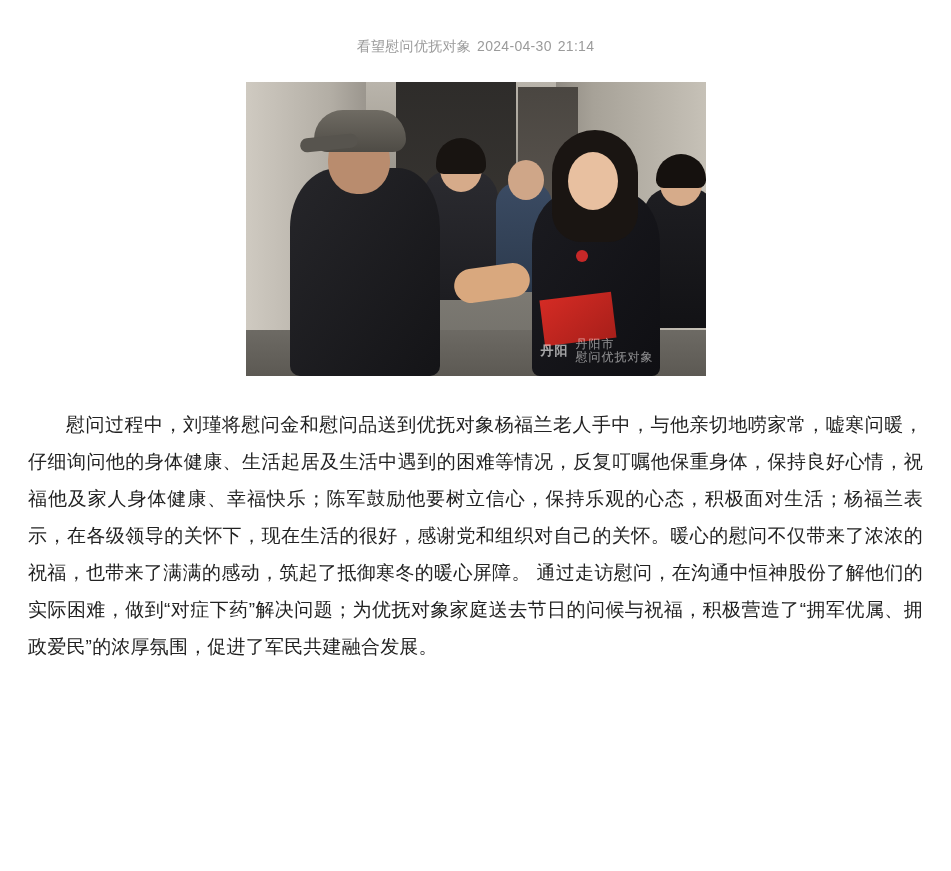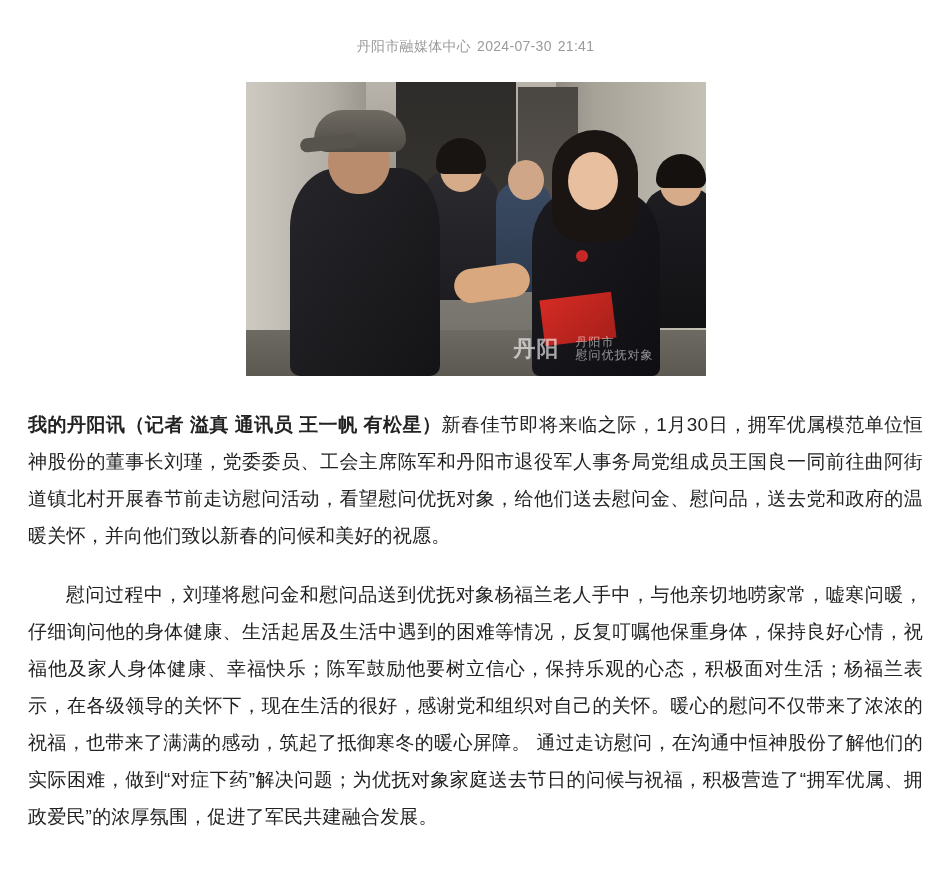--- a/index.html
+++ b/index.html
@@ -198,23 +198,23 @@
   .watermark {
     position: absolute;
     right: 52px; bottom: 12px;
     font-size: 13px;
     color: rgba(255,255,255,0.62);
     letter-spacing: 1px;
     z-index: 8;
   }
   .watermark .wm-logo {
     display: inline-block;
-    font-size: 22px;
+    font-size: 13px;
     font-weight: bold;
-    margin-right: 16px;
+    margin-right: 7px;
     vertical-align: middle;
   }
   .watermark .wm-small {
     display: inline-block;
     font-size: 12px;
     line-height: 1.1;
     vertical-align: middle;
     text-align: left;
     opacity: 0.85;
   }
@@ -238,21 +238,21 @@
     font-weight: bold;
   }
 </style>
 </head>
 <body>
 
 <div class="article">
 
 
   <div class="meta">
-    <span>丹阳市融媒体中心</span><span class="sep">&nbsp;</span><span>2024-07-30</span><span class="sep">&nbsp;</span><span>21:41</span>
+    <span>看望慰问优抚对象</span><span class="sep">&nbsp;</span><span>2024-04-30</span><span class="sep">&nbsp;</span><span>21:14</span>
   </div>
 
   <div class="figure">
     <div class="photo">
       <div class="wall-left"></div>
       <div class="wall-right"></div>
       <div class="door-dark"></div>
       <div class="door-dark2"></div>
       <div class="ground"></div>
 
@@ -279,17 +279,16 @@
       <div class="red-envelope"></div>
       <div class="handshake"></div>
 
       <div class="watermark">
         <span class="wm-logo">丹阳</span><span class="wm-small"><span>丹阳市</span><br><span>慰问优抚对象</span></span>
       </div>
     </div>
   </div>
 
   <div class="body-text">
-    <p><span class="lead-strong">我的丹阳讯（记者 溢真 通讯员 王一帆 有松星）</span><span>新春佳节即将来临之际，1月30日，拥军优属模范单位恒神股份的董事长刘瑾，党委委员、工会主席陈军和丹阳市退役军人事务局党组成员王国良一同前往曲阿街道镇北村开展春节前走访慰问活动，看望慰问优抚对象，给他们送去慰问金、慰问品，送去党和政府的温暖关怀，并向他们致以新春的问候和美好的祝愿。</span></p>
     <p class="indent">慰问过程中，刘瑾将慰问金和慰问品送到优抚对象杨福兰老人手中，与他亲切地唠家常，嘘寒问暖，仔细询问他的身体健康、生活起居及生活中遇到的困难等情况，反复叮嘱他保重身体，保持良好心情，祝福他及家人身体健康、幸福快乐；陈军鼓励他要树立信心，保持乐观的心态，积极面对生活；杨福兰表示，在各级领导的关怀下，现在生活的很好，感谢党和组织对自己的关怀。暖心的慰问不仅带来了浓浓的祝福，也带来了满满的感动，筑起了抵御寒冬的暖心屏障。 通过走访慰问，在沟通中恒神股份了解他们的实际困难，做到“对症下药”解决问题；为优抚对象家庭送去节日的问候与祝福，积极营造了“拥军优属、拥政爱民”的浓厚氛围，促进了军民共建融合发展。</p>
   </div>
 
 </div>
 
 </body></html>

